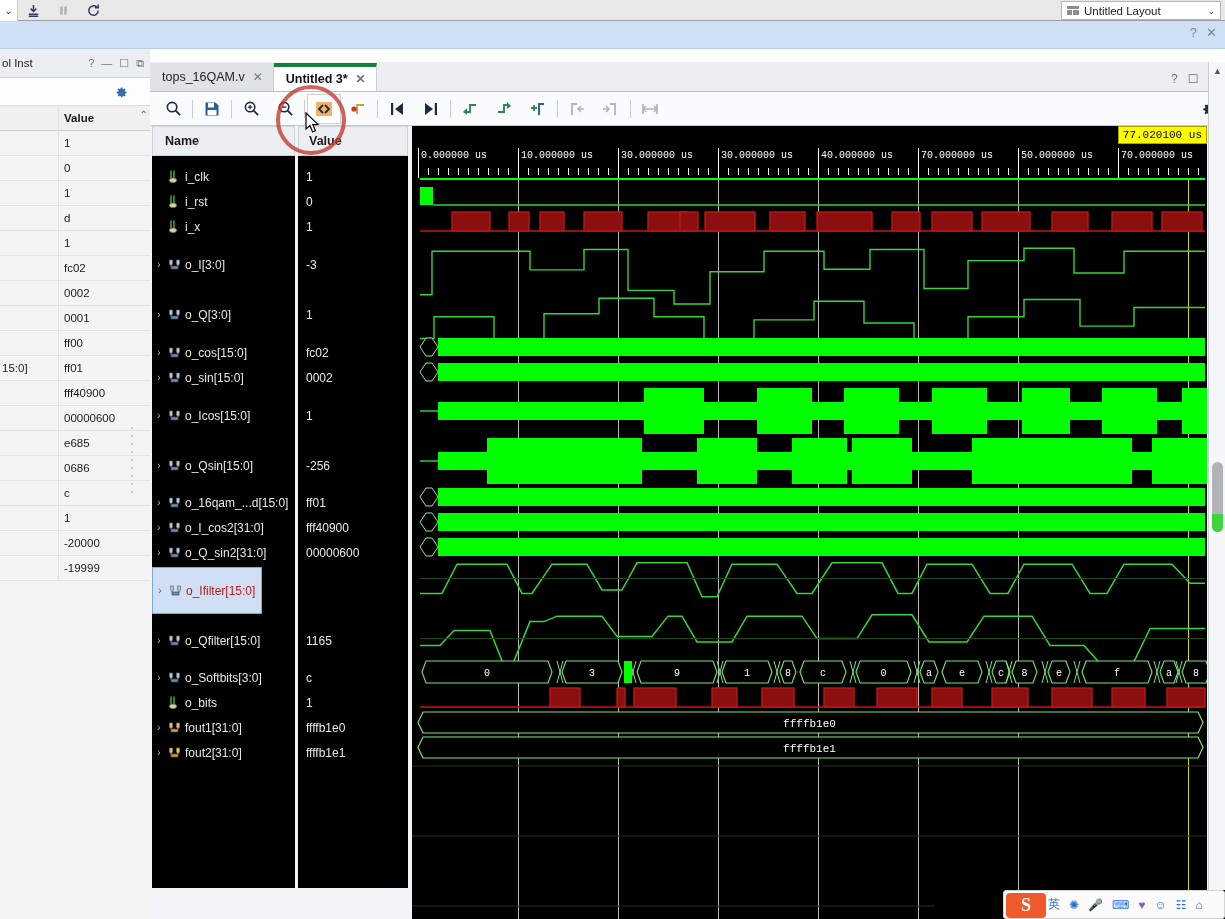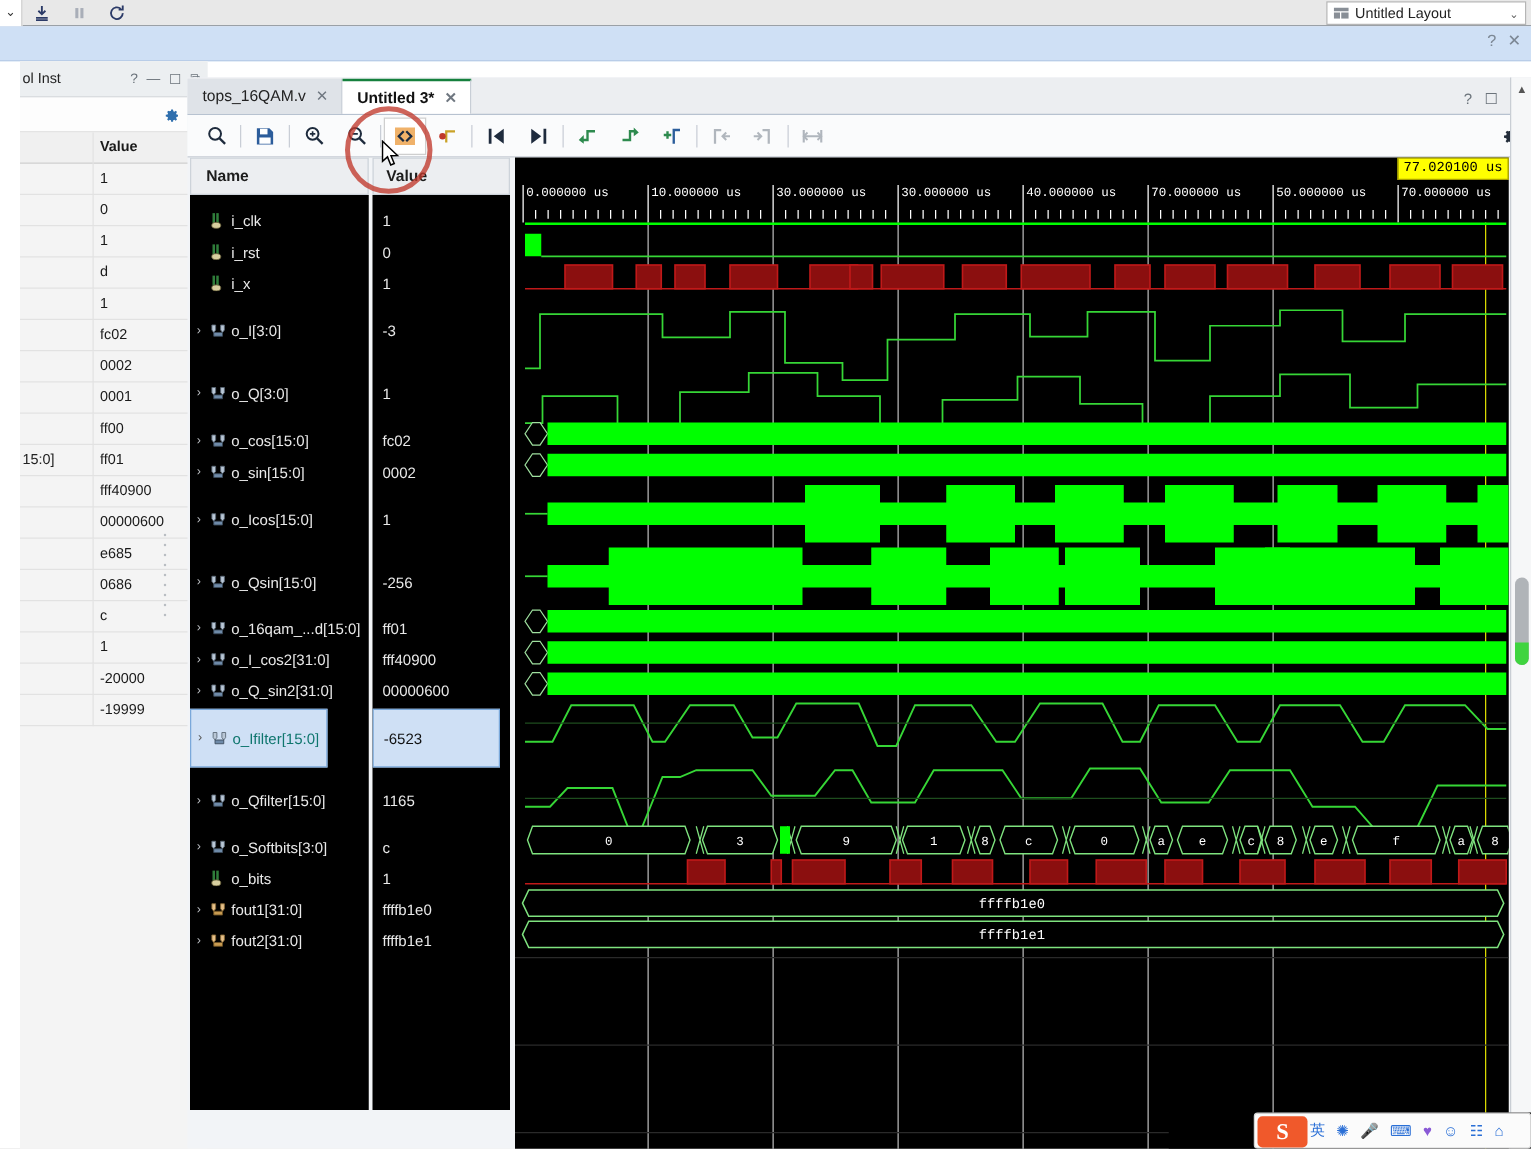--- a/index.html
+++ b/index.html
@@ -41,21 +41,21 @@
     background:#cfe0f5; border-bottom:1px solid #b9cde8;
   }
   .blue-strip .wc {
     position:absolute; top:4px; font-size:13px; color:#7c8794;
   }
   .blue-strip .wc.q { right:28px; }
   .blue-strip .wc.x { right:8px; }
 
   
   .bg-panel {
-    position:absolute; left:16px; top:49px; width:150px; height:870px;
+    position:absolute; left:0; top:49px; width:150px; height:870px;
     background:#f4f4f4;
   }
   .bg-panel-header {
     position:absolute; left:0; top:0; width:150px; height:29px;
     background:#eceff1; border-bottom:1px solid #d3d7da;
     display:flex; align-items:center; padding-left:2px;
   }
   .bg-panel-header .ttl { font-size:11.5px; color:#222; }
   .bg-panel-header .ctrls { margin-left:auto; display:flex; gap:7px; padding-right:6px; color:#6b737b; font-size:11px;}
   .bg-panel-gearrow {
@@ -87,21 +87,21 @@
   .tabbar {
     position:absolute; left:0; top:0; width:1075px; height:30px;
     background:#eceef1; border-bottom:1px solid #b7c2d0;
     display:flex; align-items:flex-end;
   }
   .tab {
     height:28px; display:flex; align-items:center; gap:8px;
     padding:0 10px 0 12px; font-size:12.5px; color:#222;
     border-right:1px solid #c8ced6; background:#dfe3e8;
   }
-  .tab.active { background:#ffffff; color:#111; font-weight:bold; border-top:2px solid #15803d; }
+  .tab.active { background:#ffffff; color:#111; font-weight:bold; border-top:4px solid #15803d; }
   .tab .x { font-size:12px; color:#6f7780; }
   .tabbar .win-ctrls {
     margin-left:auto; display:flex; gap:10px; align-items:center;
     padding:0 8px 5px 0; color:#6b737b; font-size:12px;
   }
 
   
   .wave-toolbar {
     position:absolute; left:0; top:30px; width:1075px; height:34px;
     background:#fafbfc; border-bottom:1px solid #c6ccd4;
@@ -628,21 +628,21 @@
         </div>
         <div class="sig-row sel" style="top: 411px; background: rgb(207, 224, 245); height: 47px; border: 1px solid rgb(122, 168, 218); width: 110px;">
           <span class="sig-arrow" style="color: rgb(85, 85, 85);">›</span>
           <span class="sig-icon">
             <svg width="13" height="12" viewBox="0 0 13 12">
               <path d="M1.5 1h3v4l-1.5 2L1.5 5z" fill="#b9c7d6" stroke="#5a6876" stroke-width=".7"></path>
               <path d="M8.5 1h3v4l-1.5 2L8.5 5z" fill="#b9c7d6" stroke="#5a6876" stroke-width=".7"></path>
               <path d="M3 7h7v3H3z" fill="#6e8aa8" stroke="#3c4c5c" stroke-width=".7"></path>
             </svg>
           </span>
-          <span class="sig-label" style="color: #0f766e;">o_Ifilter[15:0]</span>
+          <span class="sig-label" style="color: #b91c1c;">o_Ifilter[15:0]</span>
         </div>
         <div class="sig-row" style="top: 472px;">
           <span class="sig-arrow">›</span>
           <span class="sig-icon">
             <svg width="13" height="12" viewBox="0 0 13 12">
               <path d="M1.5 1h3v4l-1.5 2L1.5 5z" fill="#b9c7d6" stroke="#5a6876" stroke-width=".7"></path>
               <path d="M8.5 1h3v4l-1.5 2L8.5 5z" fill="#b9c7d6" stroke="#5a6876" stroke-width=".7"></path>
               <path d="M3 7h7v3H3z" fill="#6e8aa8" stroke="#3c4c5c" stroke-width=".7"></path>
             </svg>
           </span>
@@ -723,23 +723,20 @@
           <span class="val-txt">-256</span>
         </div>
         <div class="val-row" style="top: 334px;">
           <span class="val-txt">ff01</span>
         </div>
         <div class="val-row" style="top: 359px;">
           <span class="val-txt">fff40900</span>
         </div>
         <div class="val-row" style="top: 384px;">
           <span class="val-txt">00000600</span>
-        </div>
-        <div class="val-row" style="top: 411px; background: rgb(207, 224, 245); height: 47px; border: 1px solid rgb(122, 168, 218); width: 102px; padding-top: 16px; align-items: flex-start;">
-          <span class="val-txt" style="color: rgb(17, 17, 17);">-6523</span>
         </div>
         <div class="val-row" style="top: 472px;">
           <span class="val-txt">1165</span>
         </div>
         <div class="val-row" style="top: 509px;">
           <span class="val-txt">c</span>
         </div>
         <div class="val-row" style="top: 534px;">
           <span class="val-txt">1</span>
         </div>

